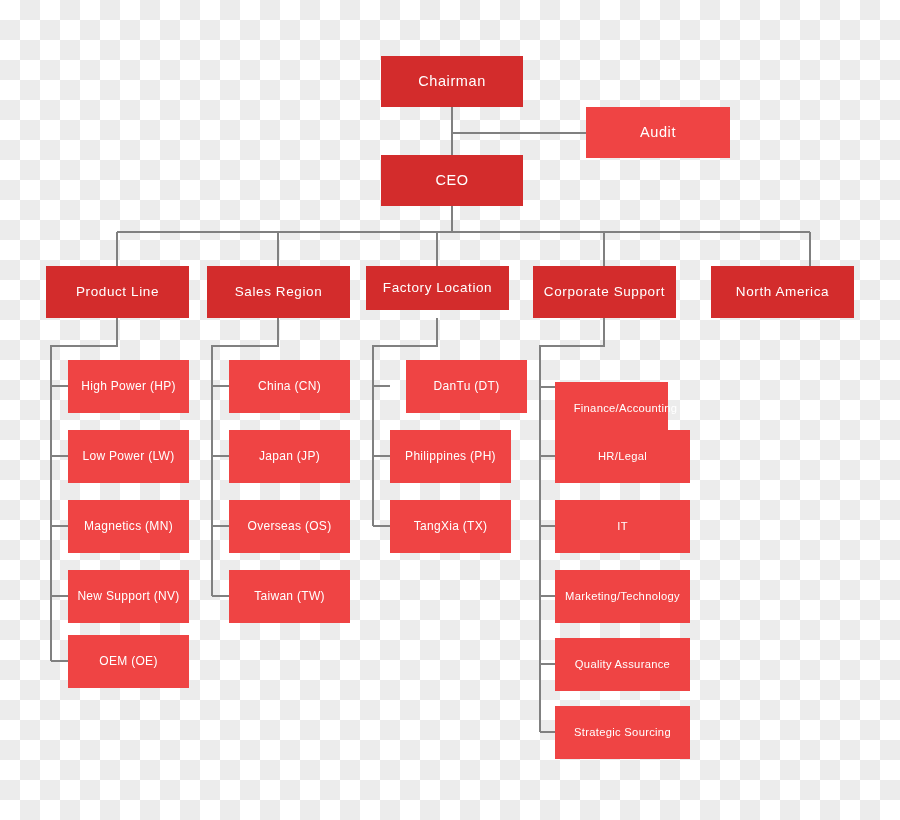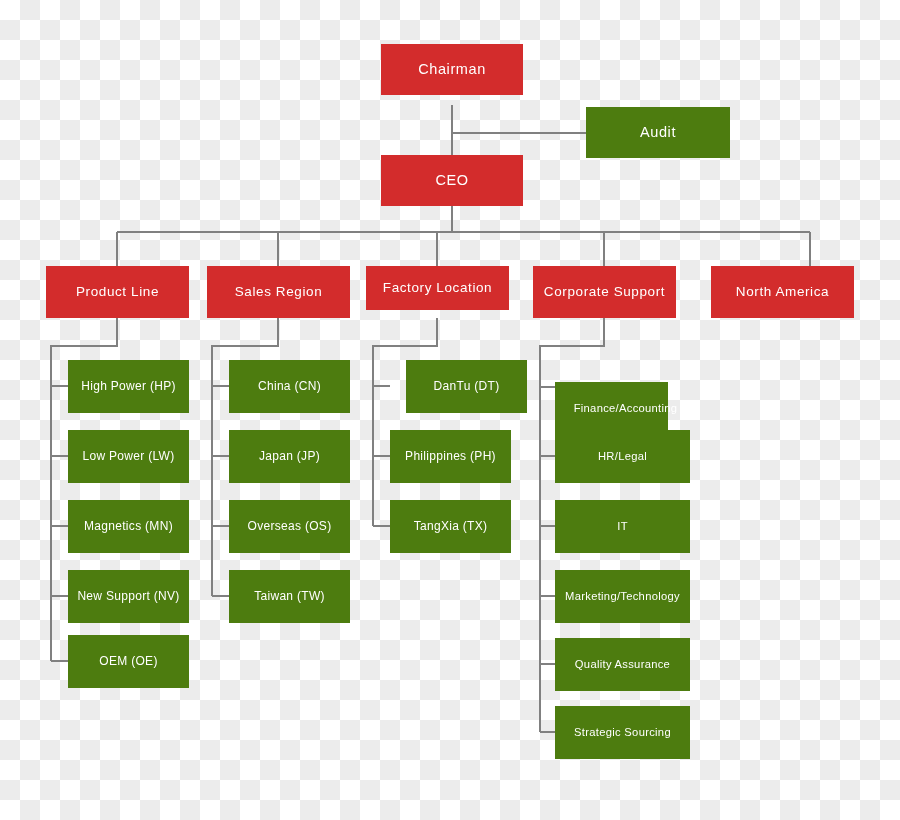--- a/index.html
+++ b/index.html
@@ -46,21 +46,21 @@
     text-align: center;
     color: #ffffff;
     letter-spacing: 0.6px;
     line-height: 1.15;
     padding: 2px 4px;
   }
   .node.red {
     background: #d32c2c;
   }
   .node.grey {
-    background: #4d7c0f;
+    background: #ef4444;
   }
   .node-label {
     display: block;
     white-space: nowrap;
   }
   
   .lvl-top   { font-size: 14.5px; }
   .lvl-two   { font-size: 13.5px; }
   .lvl-leaf  { font-size: 12px; letter-spacing: 0.3px; }
   .lvl-leaf.narrow { font-size: 11.2px; }
@@ -108,21 +108,21 @@
       <path d="M604,318 L604,346 L540,346 L540,732"></path>
       <path d="M540,387 L555,387"></path>
       <path d="M540,456 L555,456"></path>
       <path d="M540,526 L555,526"></path>
       <path d="M540,596 L555,596"></path>
       <path d="M540,664 L555,664"></path>
       <path d="M540,732 L555,732"></path>
     </g>
   </svg>
 
-  <div class="node red lvl-top" style="left:381px; top:44px; width:142px; height:51px;">
+  <div class="node red lvl-top" style="left:381px; top:56px; width:142px; height:51px;">
     <span class="node-label">Chairman</span>
   </div>
 
   <div class="node grey lvl-top" style="left:586px; top:107px; width:144px; height:51px;">
     <span class="node-label">Audit</span>
   </div>
 
   <div class="node red lvl-top" style="left:381px; top:155px; width:142px; height:51px;">
     <span class="node-label">CEO</span>
   </div>

